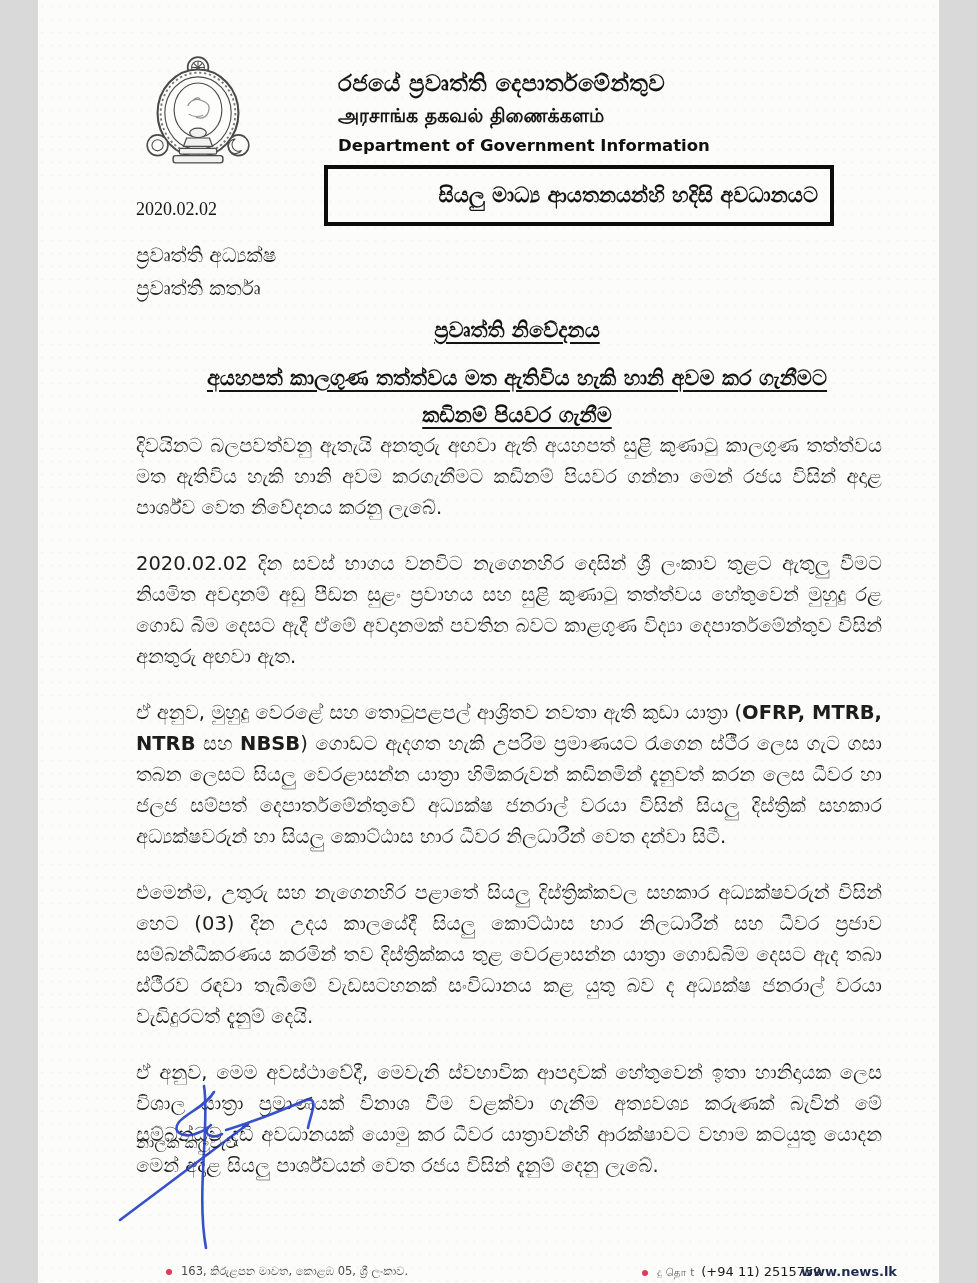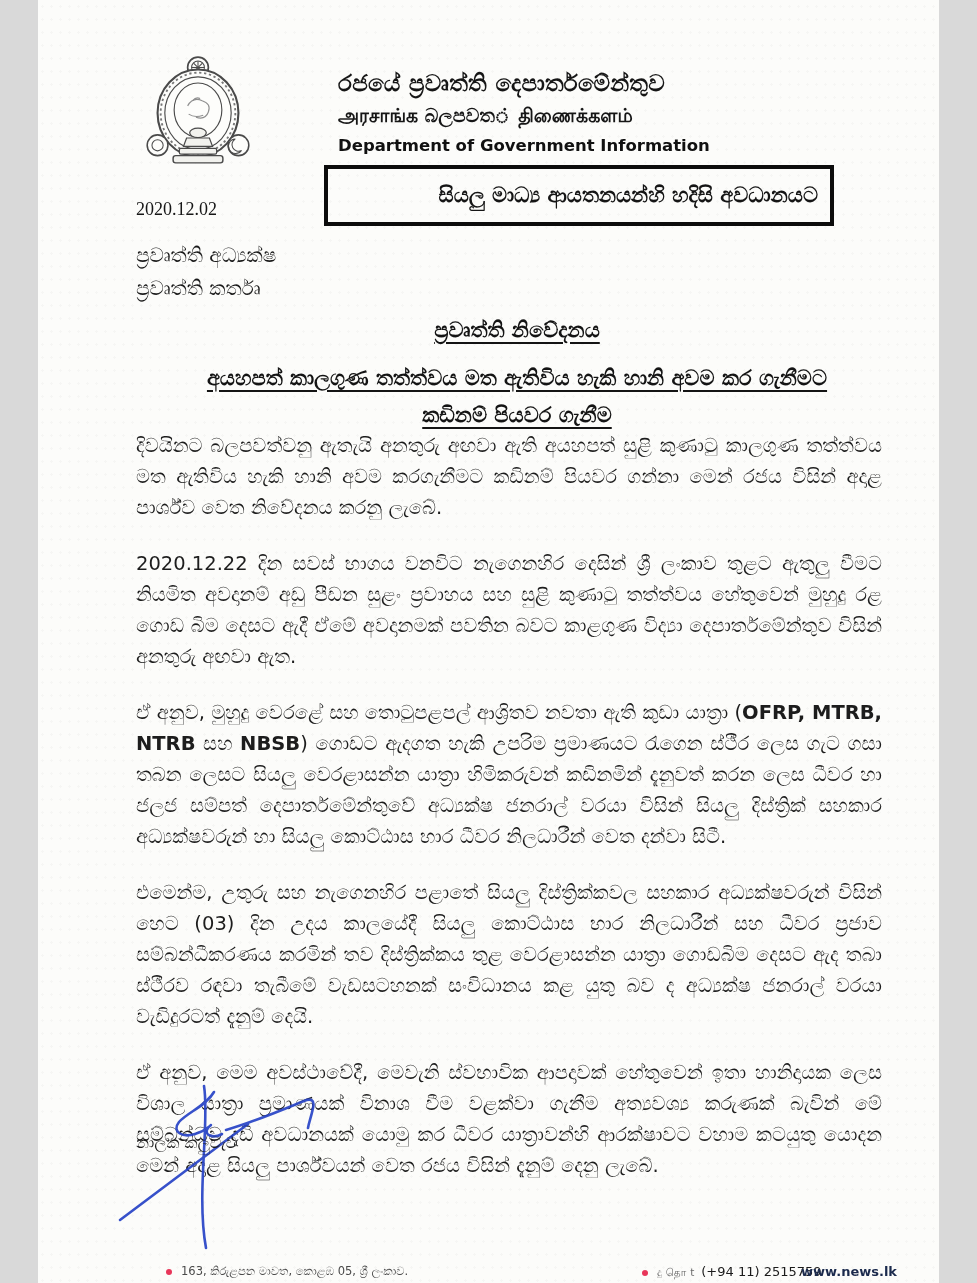--- a/index.html
+++ b/index.html
@@ -92,44 +92,44 @@
 
       <ellipse cx="54" cy="76" rx="8" ry="4.6" stroke-width="1.2" fill="#f2f2ee"></ellipse>
       <path d="M43,81 h22 l3,8 h-28 z" stroke-width="1.2" fill="#f2f2ee"></path>
       <rect x="36" y="91" width="36" height="5.5" rx="1.5" stroke-width="1.2" fill="#f2f2ee"></rect>
       <rect x="30" y="98" width="48" height="7" rx="2.5" stroke-width="1.4" fill="#f2f2ee"></rect>
     </g>
   </svg>
 
   <div class="hdr">
     <div class="hdr-si">රජයේ ප්‍රවෘත්ති දෙපාර්තමේන්තුව</div>
-    <div class="hdr-ta">அரசாங்க බලපවත் திணைக்களம்</div>
+    <div class="hdr-ta">அரசாங்க தகவல் திணைக்களம்</div>
     <div class="hdr-en">Department of Government Information</div>
   </div>
 
   <div class="alert-box">සියලු මාධ්‍ය ආයතනයන්හි හදිසි අවධානයට</div>
 
-  <div class="date">2020.12.02</div>
+  <div class="date">2020.02.02</div>
 
   <div class="addressee">
     <div>ප්‍රවෘත්ති අධ්‍යක්ෂ</div>
     <div>ප්‍රවෘත්ති කර්තෘ</div>
   </div>
 
   <div class="title-block">
     <div class="doc-title">ප්‍රවෘත්ති නිවේදනය</div>
     <div class="doc-subject">
       <span>අයහපත් කාලගුණ තත්ත්වය මත ඇතිවිය හැකි හානි අවම කර ගැනීමට</span><br>
       <span>කඩිනම් පියවර ගැනීම</span>
     </div>
   </div>
 
   <div class="body-text">
     <p>දිවයිනට බලපවත්වනු ඇතැයි අනතුරු අඟවා ඇති අයහපත් සුළි කුණාටු කාලගුණ තත්ත්වය මත ඇතිවිය හැකි හානි අවම කරගැනීමට කඩිනම් පියවර ගන්නා මෙන් රජය විසින් අදාළ පාර්ශ්ව වෙත නිවේදනය කරනු ලැබේ.</p>
-    <p>2020.12.22 දින සවස් භාගය වනවිට නැගෙනහිර දෙසින් ශ්‍රී ලංකාව තුළට ඇතුලු වීමට නියමිත අවදානම් අඩු පීඩන සුළං ප්‍රවාහය සහ සුළි කුණාටු තත්ත්වය හේතුවෙන් මුහුදු රළ ගොඩ බිම දෙසට ඇදී ඒමේ අවදානමක් පවතින බවට කාළගුණ විද්‍යා දෙපාර්තමේන්තුව විසින් අනතුරු අඟවා ඇත.</p>
+    <p>2020.02.02 දින සවස් භාගය වනවිට නැගෙනහිර දෙසින් ශ්‍රී ලංකාව තුළට ඇතුලු වීමට නියමිත අවදානම් අඩු පීඩන සුළං ප්‍රවාහය සහ සුළි කුණාටු තත්ත්වය හේතුවෙන් මුහුදු රළ ගොඩ බිම දෙසට ඇදී ඒමේ අවදානමක් පවතින බවට කාළගුණ විද්‍යා දෙපාර්තමේන්තුව විසින් අනතුරු අඟවා ඇත.</p>
     <p><span>ඒ අනුව, මුහුදු වෙරළේ සහ තොටුපළපල් ආශ්‍රිතව නවතා ඇති කුඩා යාත්‍රා (</span><span class="acronym">OFRP, MTRB, NTRB</span><span> සහ </span><span class="acronym">NBSB</span><span>) ගොඩට ඇදගත හැකි උපරිම ප්‍රමාණයට රැගෙන ස්ථීර ලෙස ගැට ගසා තබන ලෙසට සියලු වෙරළාසන්න යාත්‍රා හිමිකරුවන් කඩිනමින් දැනුවත් කරන ලෙස ධීවර හා ජලජ සම්පත් දෙපාර්තමේන්තුවේ අධ්‍යක්ෂ ජනරාල් වරයා විසින් සියලු දිස්ත්‍රික් සහකාර අධ්‍යක්ෂවරුන් හා සියලු කොට්ඨාස භාර ධීවර නිලධාරීන් වෙත දන්වා සිටී.</span></p>
     <p>එමෙන්ම, උතුරු සහ නැගෙනහිර පළාතේ සියලු දිස්ත්‍රික්කවල සහකාර අධ්‍යක්ෂවරුන් විසින් හෙට (03) දින උදය කාලයේදී සියලු කොට්ඨාස භාර නිලධාරීන් සහ ධීවර ප්‍රජාව සම්බන්ධීකරණය කරමින් තව දිස්ත්‍රික්කය තුළ වෙරළාසන්න යාත්‍රා ගොඩබිම දෙසට ඇද තබා ස්ථීරව රඳවා තැබීමේ වැඩසටහනක් සංවිධානය කළ යුතු බව ද අධ්‍යක්ෂ ජනරාල් වරයා වැඩිදුරටත් දැනුම් දෙයි.</p>
     <p>ඒ අනුව, මෙම අවස්ථාවේදී, මෙවැනි ස්වභාවික ආපදාවක් හේතුවෙන් ඉතා හානිදායක ලෙස විශාල යාත්‍රා ප්‍රමාණයක් විනාශ වීම වළක්වා ගැනීම අත්‍යවශ්‍ය කරුණක් බැවින් මේ සම්බන්ධව දැඩි අවධානයක් යොමු කර ධීවර යාත්‍රාවන්හි ආරක්ෂාවට වහාම කටයුතු යොදන මෙන් අදාළ සියලු පාර්ශ්වයන් වෙත රජය විසින් දැනුම් දෙනු ලැබේ.</p>
   </div>
 
   <svg class="sig-svg" width="310" height="180" viewBox="0 0 310 180">
     <g fill="none" stroke="#2743c6" stroke-width="2.6" stroke-linecap="round" opacity="0.92">
       <path d="M88,10 C94,46 80,118 90,172"></path>
       <path d="M98,16 C90,30 72,36 63,46 C55,56 67,62 79,58 C93,54 99,44 92,52 C87,59 97,63 106,58"></path>
       <path d="M4,144 L132,48"></path>

